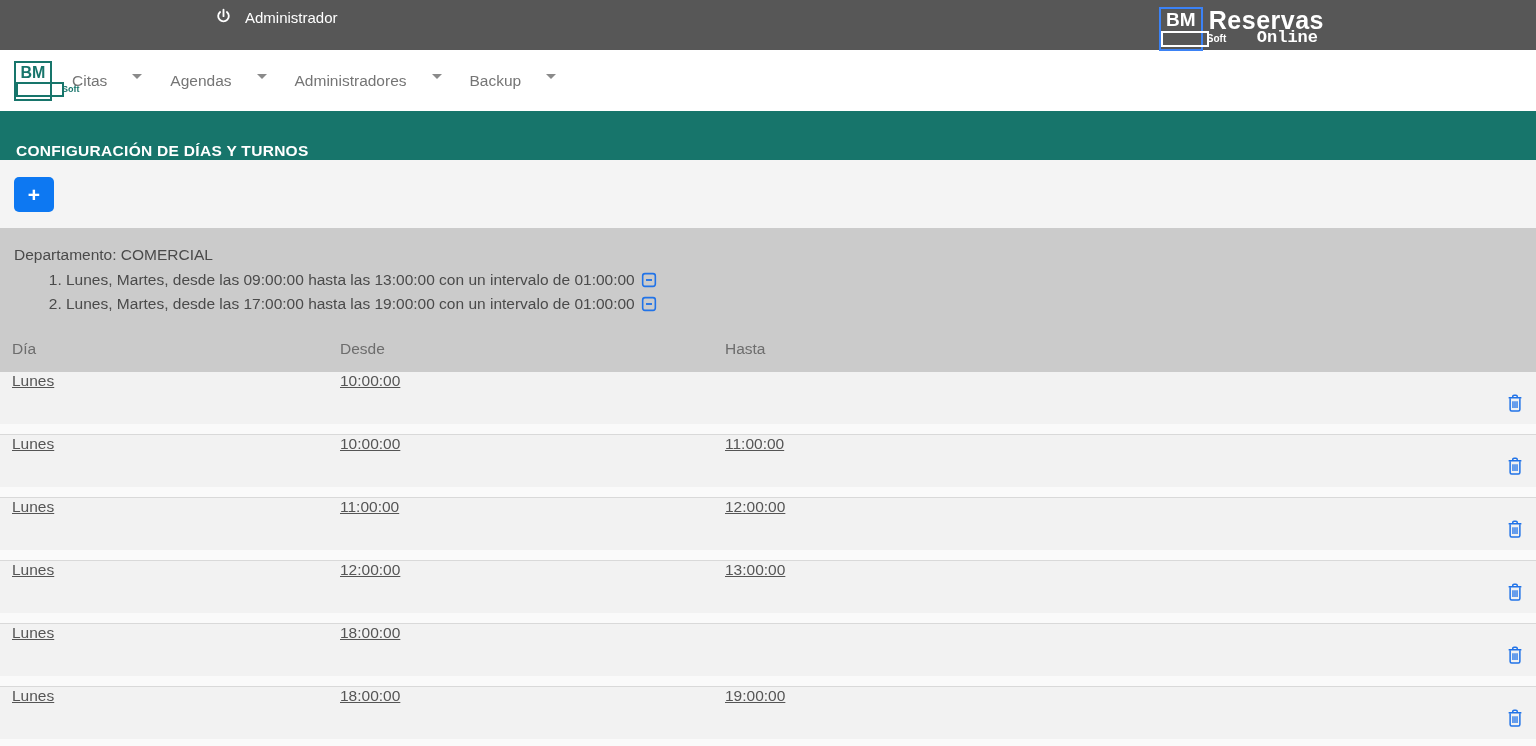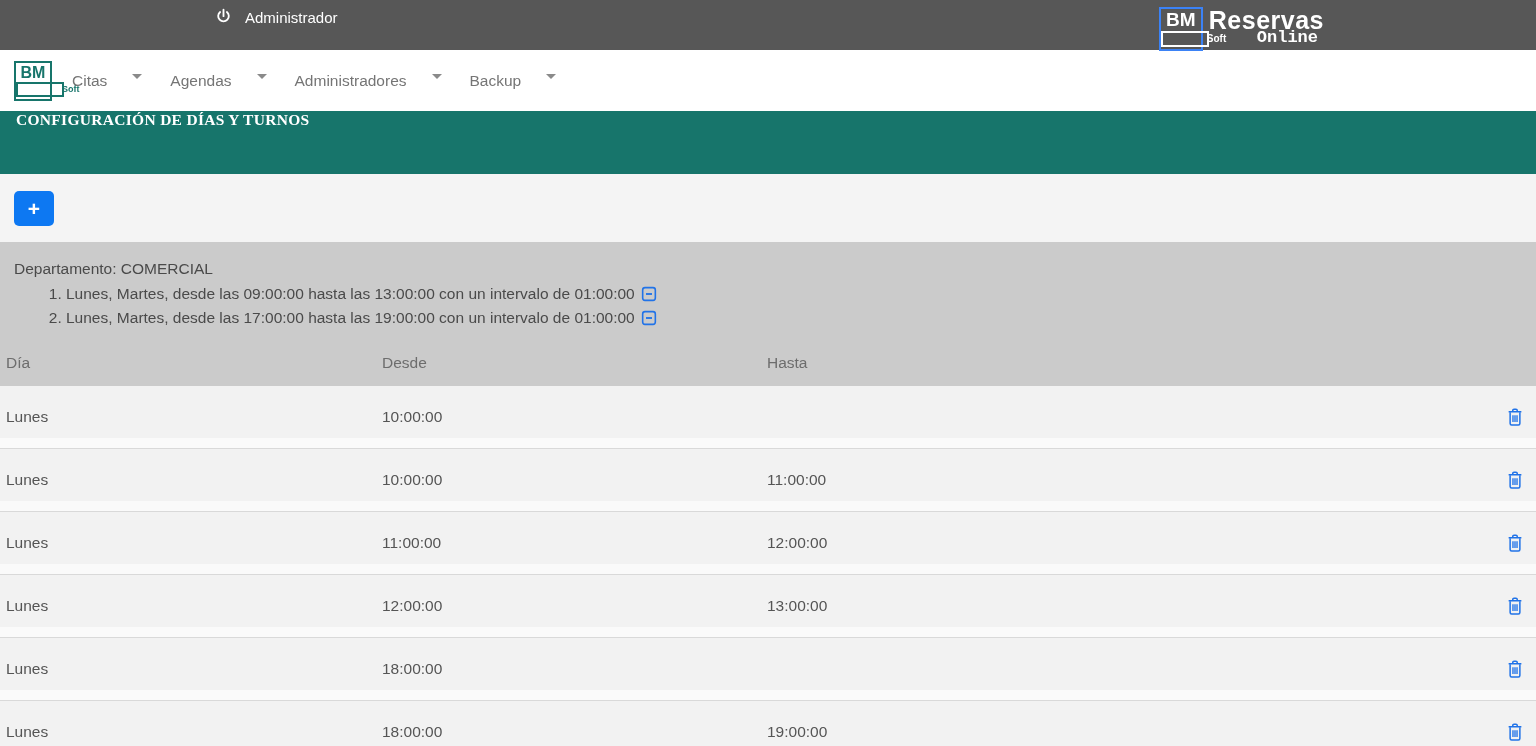--- a/index.html
+++ b/index.html
@@ -27,41 +27,41 @@
   
   .navbar{height:61px; background:var(--nav_bg); display:flex; align-items:center; padding-left:14px;}
   .bm-box.teal{border-color:var(--teal); color:var(--teal); width:38px;}
   .bm-box.teal .bm{font-size:16px; line-height:19px;}
   .bm-box.teal .soft{border-color:var(--teal); width:32px; font-size:9px; line-height:11px;}
   .nav-items{display:flex; align-items:center; margin-left:20px; gap:28px;}
   .nav-item{display:flex; align-items:flex-start; gap:25px; color:var(--nav_text); font-size:15.5px; cursor:pointer;}
   .caret{width:0; height:0; border-left:5px solid transparent; border-right:5px solid transparent; border-top:5px solid #8a8a8a; margin-top:2px;}
 
   
-  .page-header{height:63px; background:var(--teal); display:flex; align-items:flex-start; padding-left:16px;font-family:Liberation Serif, serif;}
+  .page-header{height:49px; background:var(--teal); display:flex; align-items:flex-end; padding-left:16px;}
   .page-header h1{color:#fff; font-size:15.5px; font-weight:bold; letter-spacing:.3px;}
 
   
   .add-btn{display:block; margin:17px 0 0 14px; width:40px; height:35px; background:var(--accent_blue); color:#fff; border:none; border-radius:5px; font-size:21px; font-weight:bold; line-height:33px; text-align:center; cursor:pointer;}
 
   
   .dept-panel{margin-top:16px; background:var(--panel_gray); padding:16px 14px 10px;}
   .dept-title{font-size:15.5px; color:var(--text_dark); line-height:22px;}
   .shift-list{list-style:decimal; list-style-position:outside; margin:2px 0 0; padding-left:52px; color:var(--text_dark);}
   .shift-list li{font-size:15.5px; line-height:24px;}
   .shift-list li .shift-text{margin-right:6px;}
   .minus-btn{background:none; border:none; padding:0; vertical-align:-3px; cursor:pointer; line-height:0;}
 
   
   .table-head{height:46px; background:var(--panel_gray); display:flex; align-items:center; font-size:15.5px; color:var(--header_text);}
-  .col-day{width:382px; padding-left:6px;}
+  .col-day{width:340px; padding-left:12px;}
   .col-from{width:385px;}
   .col-to{flex:1;}
   .col-action{width:58px; display:flex; justify-content:flex-end; padding-right:12px;}
-  .table-row{height:63px; background:var(--row_bg); box-shadow:inset 0 -10px 0 #fafafa; border-bottom:1px solid var(--row_line); display:flex; align-items:center; font-size:15.5px; color:var(--text_mid);}
+  .table-row{height:63px; background:var(--row_bg); box-shadow:inset 0 -10px 0 #fafafa; border-bottom:1px solid var(--row_line); display:flex; font-size:15.5px; color:var(--text_mid);text-decoration:underline;}
   .trash-btn{background:none; border:none; padding:0; cursor:pointer; line-height:0;}
 </style>
 </head>
 <body>
 
 <header class="topbar">
   <div class="topbar-user">
     <span>
       <svg width="17" height="17" viewBox="0 0 24 24" fill="none" stroke="#ffffff" stroke-width="2.6" stroke-linecap="round">
         <path d="M12 2.5v9"></path>

